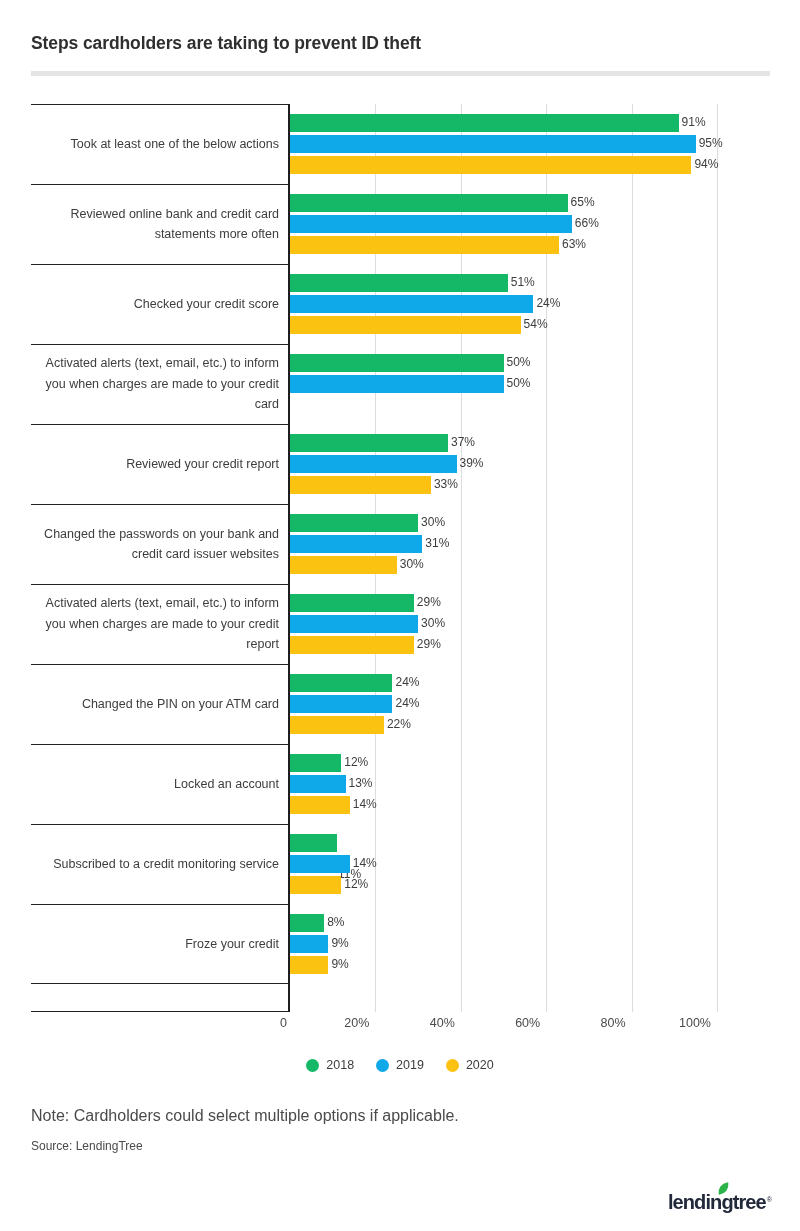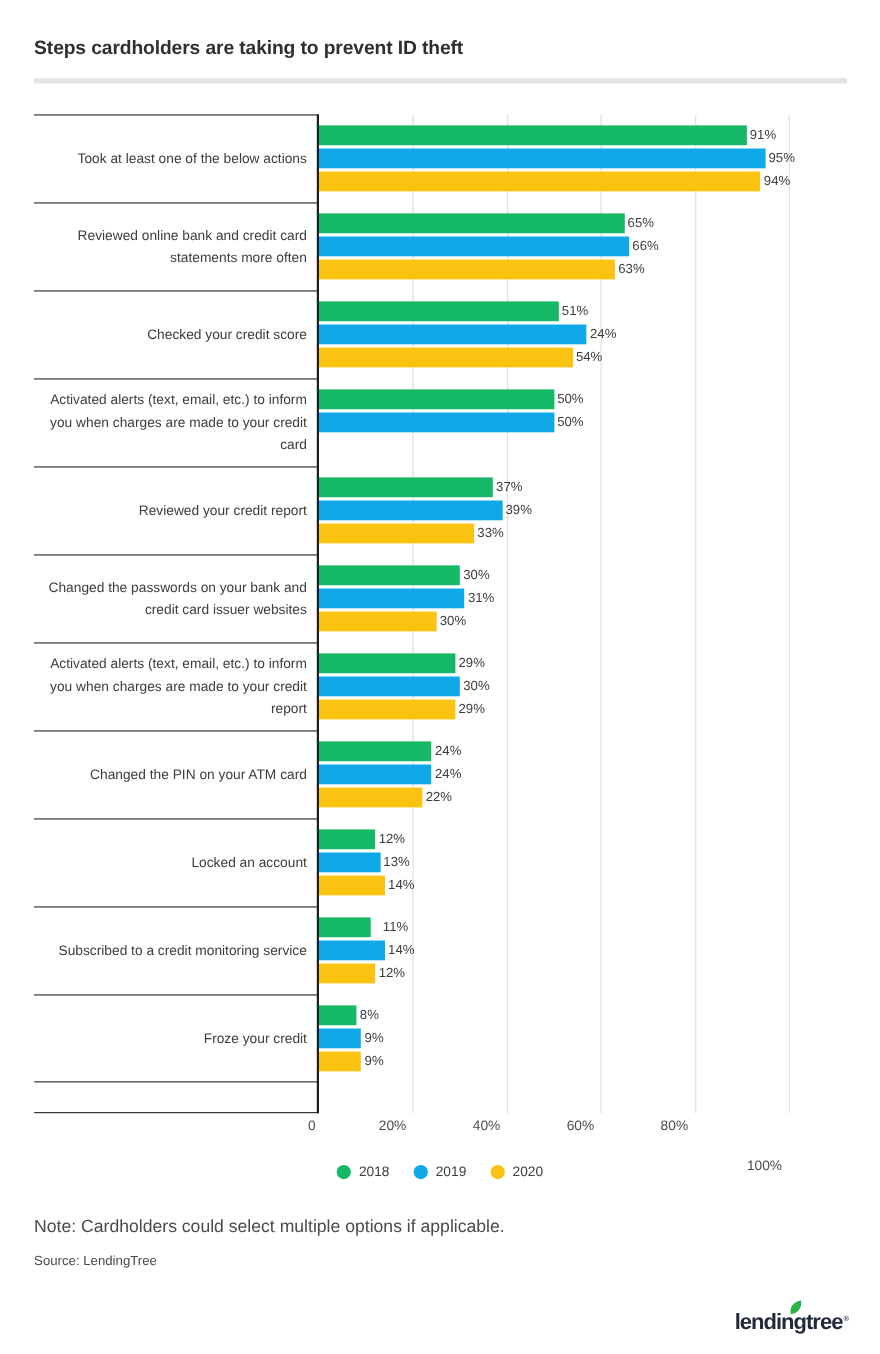--- a/index.html
+++ b/index.html
@@ -395,21 +395,21 @@
             <div class="bar-value" style="left: 59.78px;">14%</div>
           </div>
         </div>
       </div>
       <div class="row" style="top: 720px;">
         <div class="row-sep"></div>
         <div class="cat-label">Subscribed to a credit monitoring service</div>
         <div class="bars">
           <div class="bar-wrap">
             <div class="bar" style="width: 46.97px; background: rgb(20, 184, 102);"></div>
-            <div class="bar-value" style="left: 55px;">11%</div>
+            <div class="bar-value" style="left: 45px; margin-top: 32px;">11%</div>
           </div>
           <div class="bar-wrap">
             <div class="bar" style="width: 59.78px; background: rgb(15, 168, 232);"></div>
             <div class="bar-value" style="left: 59.78px;">14%</div>
           </div>
           <div class="bar-wrap">
             <div class="bar" style="width: 51.24px; background: rgb(252, 194, 17);"></div>
             <div class="bar-value" style="left: 51.24px;">12%</div>
           </div>
         </div>
@@ -436,21 +436,21 @@
     </div>
   <div id="axis-line"></div>
 </div>
 <div id="axis-baseline"></div>
 <div id="xaxis">
     <div class="xtick" style="left: 287px;">0</div>
     <div class="xtick" style="left: 369.4px;">20%</div>
     <div class="xtick" style="left: 454.8px;">40%</div>
     <div class="xtick" style="left: 540.2px;">60%</div>
     <div class="xtick" style="left: 625.6px;">80%</div>
-    <div class="xtick" style="left: 711px; margin-top: 37px;">100%</div>
+    <div class="xtick" style="left: 711px;">100%</div>
   </div>
 
 <div id="legend">
     <div class="legend-item">
       <span class="legend-dot" style="background: rgb(20, 184, 102);"></span>
       <span class="legend-label">2018</span>
     </div>
     <div class="legend-item">
       <span class="legend-dot" style="background: rgb(15, 168, 232);"></span>
       <span class="legend-label">2019</span>

